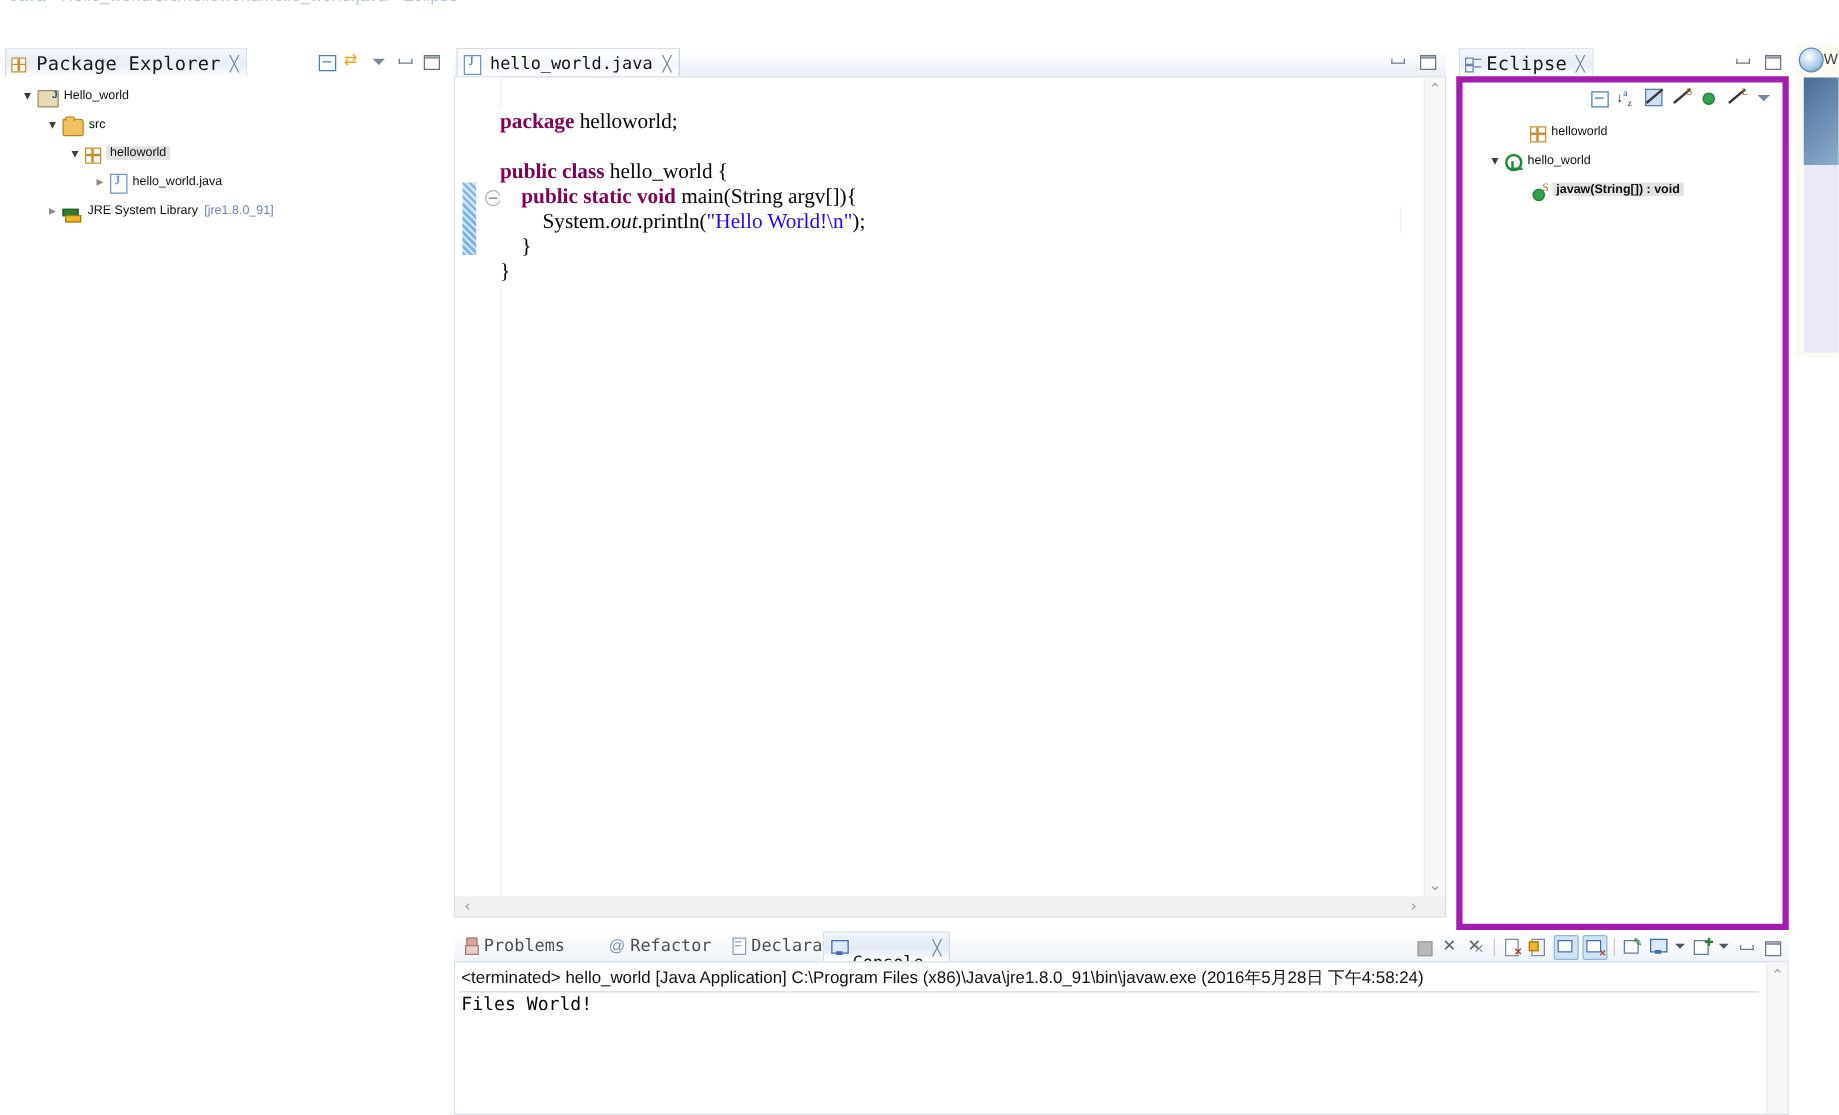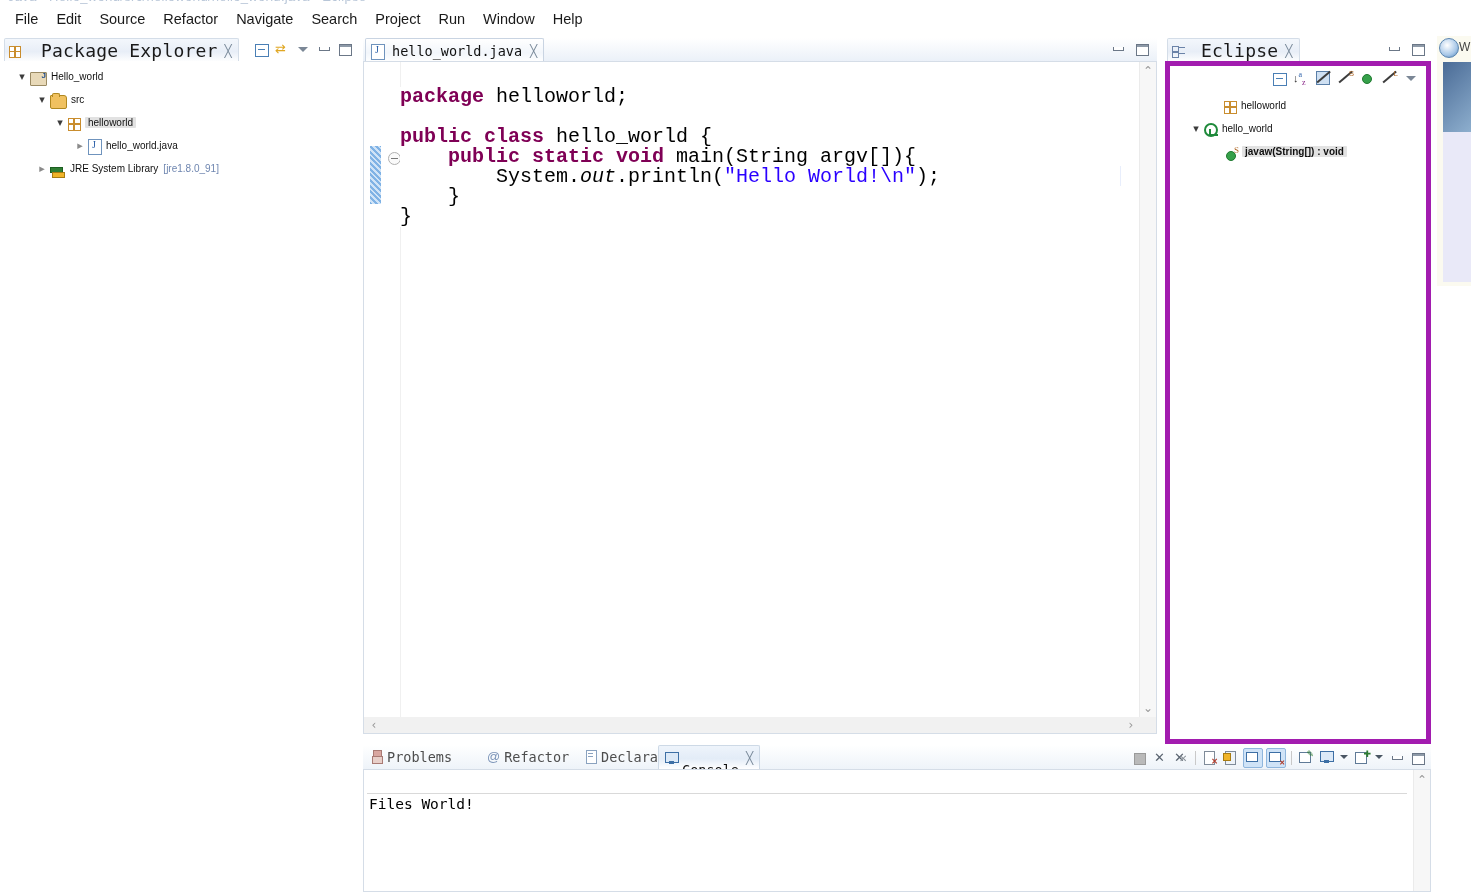--- a/index.html
+++ b/index.html
@@ -23,21 +23,21 @@
   
   .panel{position:absolute;box-sizing:border-box;}
   .tabstrip{position:relative;height:24px;background:#ffffff;}
   .viewtab{
     position:absolute;left:2px;top:0;height:23px;
     background:linear-gradient(to bottom,#f3f7fc 0%,#e8eef7 55%,#ffffff 100%);
     border:1px solid #d4dde8;border-bottom:none;
     border-radius:2px 2px 0 0;
     display:flex;align-items:center;padding:0 6px 0 4px;gap:4px;white-space:nowrap;
   }
-  .viewtab .tt{font-family:"DejaVu Sans Mono","Liberation Mono",monospace;font-size:18px;color:#1a1a1a;letter-spacing:.2px;margin-left:12px;}
+  .viewtab .tt{font-family:"DejaVu Sans Mono","Liberation Mono",monospace;font-size:15px;color:#1a1a1a;letter-spacing:.2px;}
   .closeglyph{font-family:"DejaVu Sans",sans-serif;font-size:12px;color:#7a8a9a;margin-left:3px;}
 
   .panelbody{position:absolute;left:0;right:0;background:#ffffff;border:1px solid #cfd8e3;border-top:1px solid #cfd8e3;}
 
   
   .tree{padding:4px 0 0 6px;font-size:14px;}
   .trow{display:flex;align-items:center;height:23px;white-space:nowrap;}
   .trow .lbl{font-size:10px;color:#0f0f0f;font-family:"Liberation Sans",sans-serif;}
   .trow .lbl.dim{color:#6f86b0;}
   .arrow{width:16px;display:inline-block;text-align:center;color:#3c3c3c;font-size:11px;font-family:"DejaVu Sans",sans-serif;}
@@ -81,21 +81,21 @@
   .glyph-pub{position:absolute;left:4px;top:5px;width:8px;height:8px;border-radius:50%;background:#36a04a;border:1px solid #1f7a30;}
 
   
   .editor-tab{
     position:absolute;left:2px;top:0;height:23px;
     background:linear-gradient(to bottom,#ffffff 0%,#f2f6fb 60%,#ffffff 100%);
     border:1px solid #c9d4e2;border-bottom:none;border-radius:2px 2px 0 0;
     display:flex;align-items:center;padding:0 6px 0 5px;gap:5px;
   }
   .editor-tab .tt{font-family:"DejaVu Sans Mono","Liberation Mono",monospace;font-size:13.5px;color:#111;}
-  .code-area{position:absolute;background:#ffffff;font-family:Liberation Mono, monospace;font-size:20px;line-height:20px;white-space:pre;color:#000;}
+  .code-area{position:absolute;background:#ffffff;font-family:Liberation Serif, serif;font-size:17px;line-height:20px;white-space:pre;color:#000;}
   .kw{color:#7f0055;font-weight:bold;}
   .str{color:#2a00ff;}
   .fld{color:#000;font-style:italic;}
   .hl-line{position:absolute;background:#e8eefc;}
   .gutter{position:absolute;background:#ffffff;}
   .changebar{position:absolute;width:11px;background:repeating-linear-gradient(45deg,#7fb2e5 0 2px,#cfe3f7 2px 4px);}
   .foldmark{position:absolute;width:13px;height:13px;border-radius:50%;border:1px solid #b0b0b0;background:#fafafa;box-sizing:border-box;}
   .foldmark:after{content:"";position:absolute;left:2px;top:5px;width:7px;height:1px;background:#777;}
 
   
@@ -116,32 +116,20 @@
 </style>
 </head>
 <body>
 
 <div class="app">
 
   <div class="titlebar-sliver">
     <span>Java - Hello_world/src/helloworld/hello_world.java - Eclipse</span>
   </div>
 
-  <div class="menubar">
-    <div class="menuitem">File</div>
-    <div class="menuitem">Edit</div>
-    <div class="menuitem">Source</div>
-    <div class="menuitem">Refactor</div>
-    <div class="menuitem">Navigate</div>
-    <div class="menuitem">Search</div>
-    <div class="menuitem">Project</div>
-    <div class="menuitem">Run</div>
-    <div class="menuitem">Window</div>
-    <div class="menuitem">Help</div>
-  </div>
 
   <div class="panel" style="left:2px;top:38px;width:356px;height:850px;">
     <div class="tabstrip" style="width:356px;">
       <div class="viewtab">
         <span class="ico ic-pkg" style="width:12px;height:12px;top:1px;"></span>
         <span class="tt">Package Explorer</span>
         <span class="closeglyph">╳</span>
       </div>
       <div style="position:absolute;right:4px;top:2px;display:flex;gap:3px;align-items:center;">
         <span class="tbtn">
@@ -396,20 +384,21 @@
         <span class="tbtn">
             <span class="glyph-min"></span>
           </span>
         <span class="tbtn">
             <span class="glyph-max"></span>
           </span>
       </div>
     </div>
 
     <div style="position:absolute;left:0;top:24px;width:1068px;height:123px;background:#ffffff;border:1px solid #d5dde7;box-sizing:border-box;">
+      <div class="console-hdr" style="position:absolute;left:5px;top:3px;">&lt;terminated&gt; hello_world [Java Application] C:\Program Files (x86)\Java\jre1.8.0_91\bin\javaw.exe (2016年5月28日 下午4:58:24)</div>
       <div style="position:absolute;left:3px;top:23px;width:1040px;height:1px;background:#d9d9d9;"></div>
       <div class="console-out" style="position:absolute;left:5px;top:26px;">Files World!</div>
 
       <div class="vscroll" style="right:0;top:0;width:16px;height:121px;">
         <div class="sb-arrow" style="left:0;top:3px;width:16px;">⌃</div>
       </div>
     </div>
   </div>
 
   <div class="edge-win" style="left:1437px;top:36px;width:34px;height:250px;background:#fbfaf0;">

